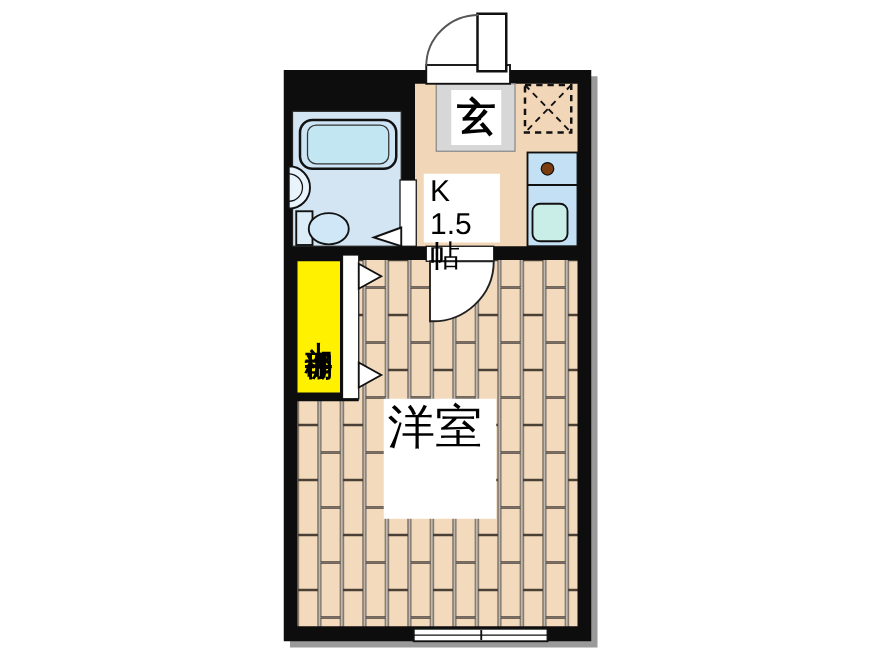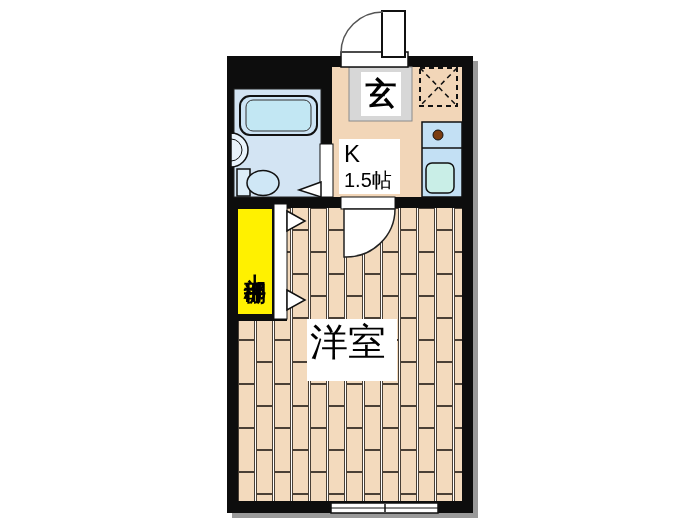--- a/index.html
+++ b/index.html
@@ -12,29 +12,29 @@
   .label-genkan{
     left:361px;top:72px;width:40px;height:44px;background:#ffffff;
     display:flex;align-items:center;justify-content:center;
     font-size:31px;font-weight:600;
   }
   .label-kitchen{
     left:339px;top:139px;width:61px;height:55px;background:#ffffff;
     padding:2px 0 0 5px;box-sizing:border-box;
     font-size:24px;line-height:26px;font-weight:500;
   }
-  .label-kitchen .l2{font-size:20px;}
+  .label-kitchen .l2{font-size:24px;}
   .label-shelf{
     left:239px;top:210px;width:32px;height:103px;
     display:flex;align-items:center;justify-content:center;
     writing-mode:vertical-rl;text-orientation:upright;
     font-size:22px;letter-spacing:4px;font-weight:600;
   }
   .label-room{
-    left:307px;top:319px;width:90px;height:62px;background:#ffffff;
+    left:307px;top:319px;width:90px;height:96px;background:#ffffff;
     padding:2px 0 0 3px;box-sizing:border-box;
     font-size:38px;line-height:43px;font-weight:500;
   }
 </style>
 </head>
 <body>
 
 <div class="canvas">
 
   <svg width="700" height="525" viewBox="0 0 700 525">

